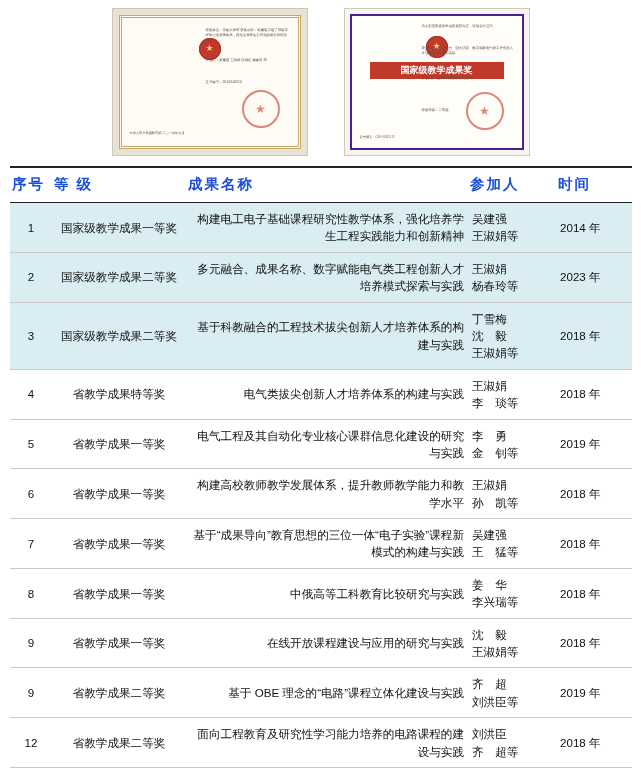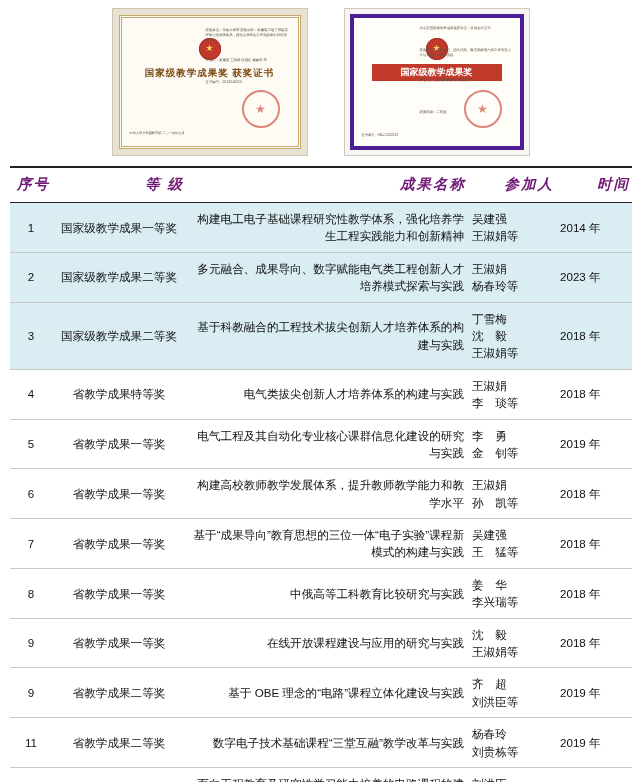--- a/index.html
+++ b/index.html
@@ -55,23 +55,24 @@
     height: 148px;
     background: #f6f5f1;
     border: 1px solid #cfcabb;
     padding: 5px;
   }
   .cert-b-inner {
     width: 100%;
     height: 100%;
     box-sizing: border-box;
     background: #fffdf7;
-    border: 4px solid #4c1d95;
+    border: 2px solid #4c1d95;
     position: relative;
     overflow: hidden;
+    font-family: Liberation Serif, serif;
   }
   .cert-emblem {
     position: absolute;
     left: 50%;
     transform: translateX(-50%);
     top: 20px;
     width: 22px;
     height: 22px;
     border-radius: 50%;
     background: #c0392b;
@@ -163,27 +164,26 @@
     padding: 6px 10px 0 10px;
   }
   table.awards {
     width: 621px;
     border-collapse: collapse;
     table-layout: fixed;
   }
   table.awards thead th {
     font-size: 14.5px;
     font-weight: bold;
-    color: #701a75;
+    color: #1d4ed8;
     padding: 7px 2px 8px 2px;
-    text-align: right;
+    text-align: left;
     border-top: 2.5px solid #222;
     border-bottom: 1.6px solid #222;
     letter-spacing: 2px;
-    font-style: italic;
   }
   table.awards tbody td {
     font-size: 11.6px;
     color: #111;
     padding: 7px 4px;
     border-bottom: 1px solid #c9c9c9;
     vertical-align: middle;
     line-height: 1.5;
   }
   td.c-no { text-align: center; width: 38px; }
@@ -203,22 +203,20 @@
 </head>
 <body>
 
 <div class="page">
 
   <div class="certs">
 
     <div class="cert cert-a">
       <div class="cert-a-inner">
         <div class="cert-emblem"></div>
-        <div class="cert-title-a">国家级教学成果奖
-获奖证书</div>
         <div class="cert-textblock tb1">获奖单位：东南大学等 获奖项目：构建电工电子基础课程研究性教学体系，强化培养学生工程实践能力和创新精神</div>
         <div class="cert-textblock tb2">完成人：吴建强 王淑娟 张继红 杨春玲 等</div>
         <div class="cert-textblock tb3">证书编号：2014GJ0510</div>
         <div class="cert-textblock tb4">中华人民共和国教育部 二〇一四年九月</div>
         <div class="cert-seal"></div>
       </div>
     </div>
 
     <div class="cert cert-b">
       <div class="cert-b-inner">
@@ -251,21 +249,21 @@
             <td class="c-no">1</td>
             <td class="c-level">国家级教学成果一等奖</td>
             <td class="c-name">构建电工电子基础课程研究性教学体系，强化培养学生工程实践能力和创新精神</td>
             <td class="c-people">吴建强
 王淑娟等</td>
             <td class="c-time">2014 年</td>
           </tr>
           <tr class="hl">
             <td class="c-no">2</td>
             <td class="c-level">国家级教学成果二等奖</td>
-            <td class="c-name">多元融合、成果导向、数字赋能电气类工程创新人才培养模式探索与实践</td>
+            <td class="c-name">多元融合、成果名称、数字赋能电气类工程创新人才培养模式探索与实践</td>
             <td class="c-people">王淑娟
 杨春玲等</td>
             <td class="c-time">2023 年</td>
           </tr>
           <tr class="hl">
             <td class="c-no">3</td>
             <td class="c-level">国家级教学成果二等奖</td>
             <td class="c-name">基于科教融合的工程技术拔尖创新人才培养体系的构建与实践</td>
             <td class="c-people">丁雪梅
 沈　毅
@@ -321,28 +319,20 @@
             <td class="c-time">2018 年</td>
           </tr>
           <tr class="">
             <td class="c-no">9</td>
             <td class="c-level">省教学成果二等奖</td>
             <td class="c-name">基于 OBE 理念的“电路”课程立体化建设与实践</td>
             <td class="c-people">齐　超
 刘洪臣等</td>
             <td class="c-time">2019 年</td>
           </tr>
-          <tr class="">
-            <td class="c-no">11</td>
-            <td class="c-level">省教学成果二等奖</td>
-            <td class="c-name">数字电子技术基础课程“三堂互融”教学改革与实践</td>
-            <td class="c-people">杨春玲
-刘贵栋等</td>
-            <td class="c-time">2019 年</td>
-          </tr>
           <tr class="last">
             <td class="c-no">12</td>
             <td class="c-level">省教学成果二等奖</td>
             <td class="c-name">面向工程教育及研究性学习能力培养的电路课程的建设与实践</td>
             <td class="c-people">刘洪臣
 齐　超等</td>
             <td class="c-time">2018 年</td>
           </tr>
         </tbody>
     </table>

